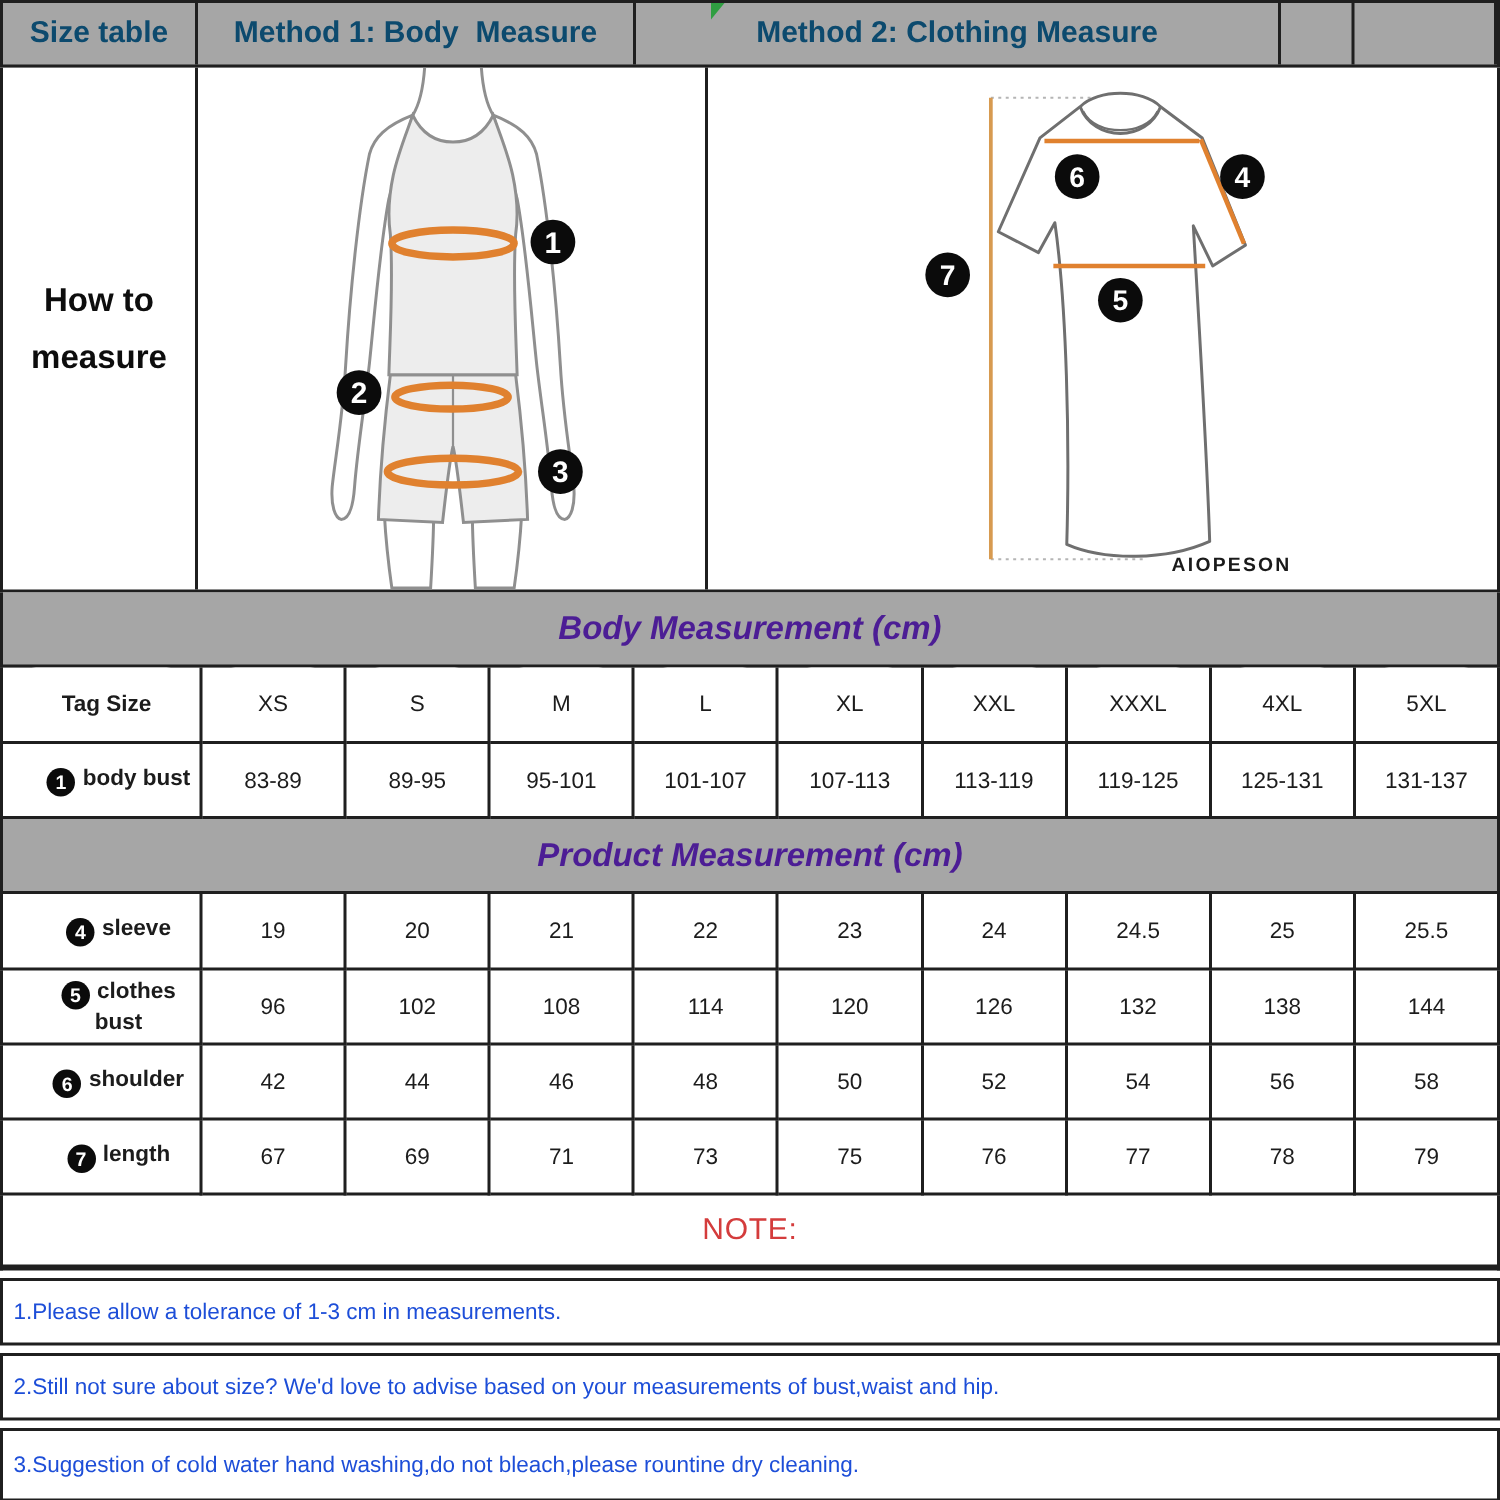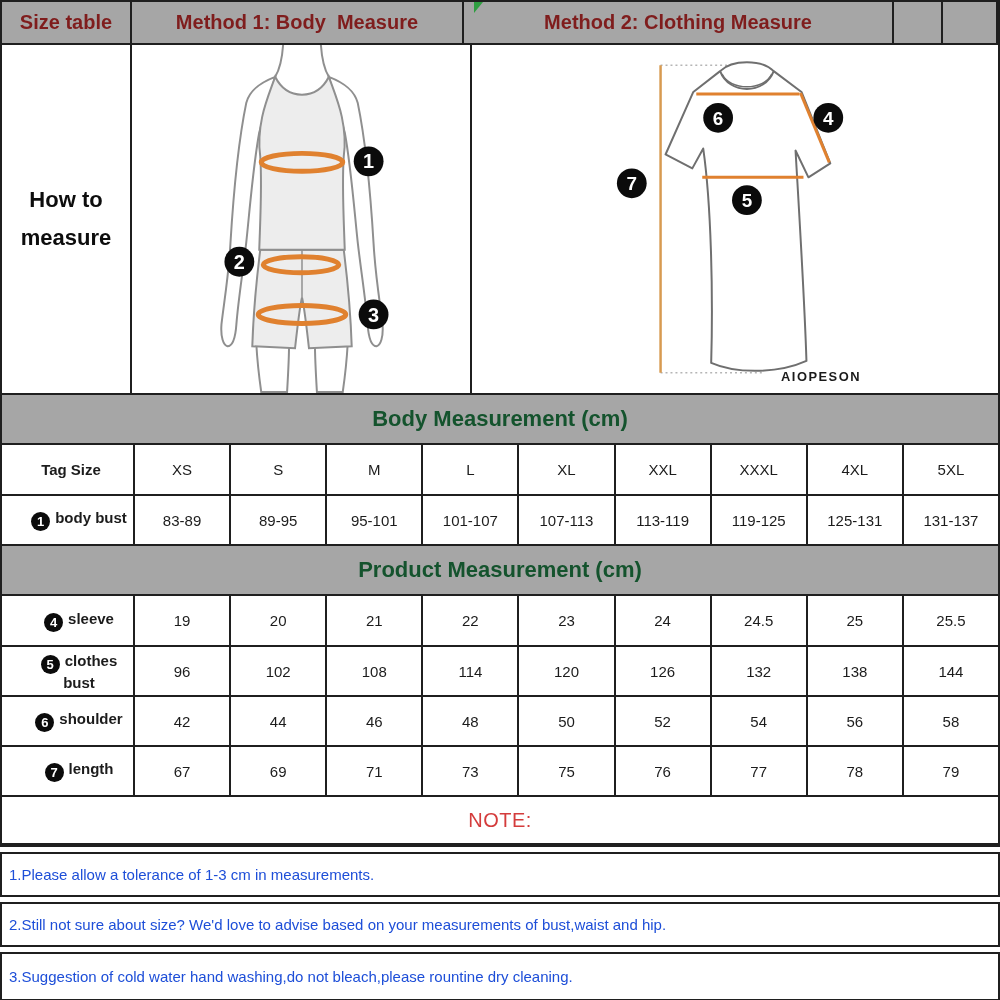--- a/index.html
+++ b/index.html
@@ -15,26 +15,26 @@
   
   .header-row {
     display: flex; height: 45px;
     background: #a6a6a6;
     border: 2px solid #1f1f1f;
     position: relative;
   }
   .header-cell {
     display: flex; align-items: center; justify-content: center;
     border-right: 2px solid #1f1f1f;
-    font-weight: bold; font-size: 20px; color: #7f1d1d;
+    font-weight: bold; font-size: 20px; color: #0c4a6e;
     white-space: pre;
   }
   .header-cell:last-child { border-right: none; }
   .hc-1 { width: 130px; }
-  .hc-2 { width: 332px; }
+  .hc-2 { width: 292px; }
   .hc-3 { width: 430px; }
   .hc-4 { width: 49px; }
   .hc-5 { flex: 1; }
   .flag {
     position: absolute; left: 472px; top: 0;
     width: 0; height: 0;
     border-top: 11px solid #2f9e41;
     border-right: 9px solid transparent;
   }
 
@@ -50,21 +50,21 @@
   }
   .dg-mid { width: 340px; border-right: 2px solid #1f1f1f; position: relative; }
   .dg-right { flex: 1; position: relative; }
   .dg-mid svg, .dg-right svg { display:block; }
 
   
   .band {
     height: 50px; background: #a6a6a6;
     border: 2px solid #1f1f1f; border-top: none;
     display: flex; align-items: center; justify-content: center;
-    font-weight: bold; font-size: 22px; color: #14532d;
+    font-weight: bold; font-size: 22px; color: #4c1d95; font-style: italic;
   }
 
   
   table.grid { width: 1000px; border-collapse: collapse; table-layout: fixed; }
   table.grid td {
     border: 2px solid #1f1f1f;
     height: 50px; text-align: center; vertical-align: middle;
     font-size: 15px; color: #1c1c1c; background:#fff;
   }
   table.grid tr:first-child td { border-top: none; border-radius: 23px; }

